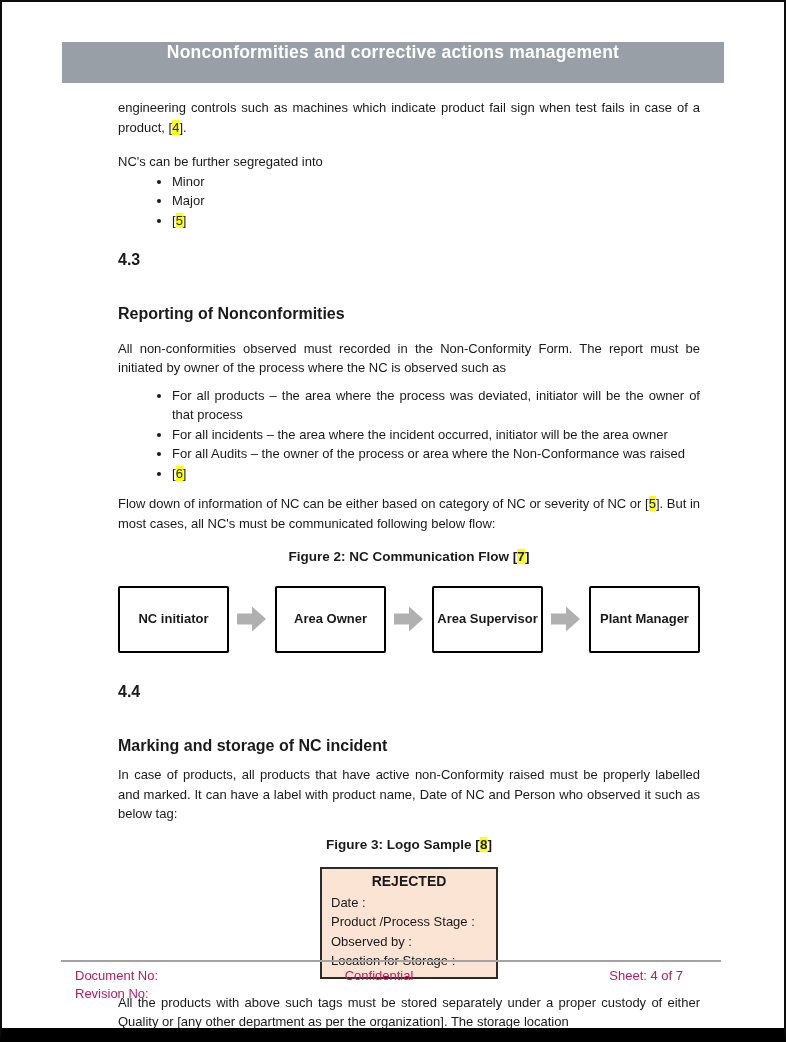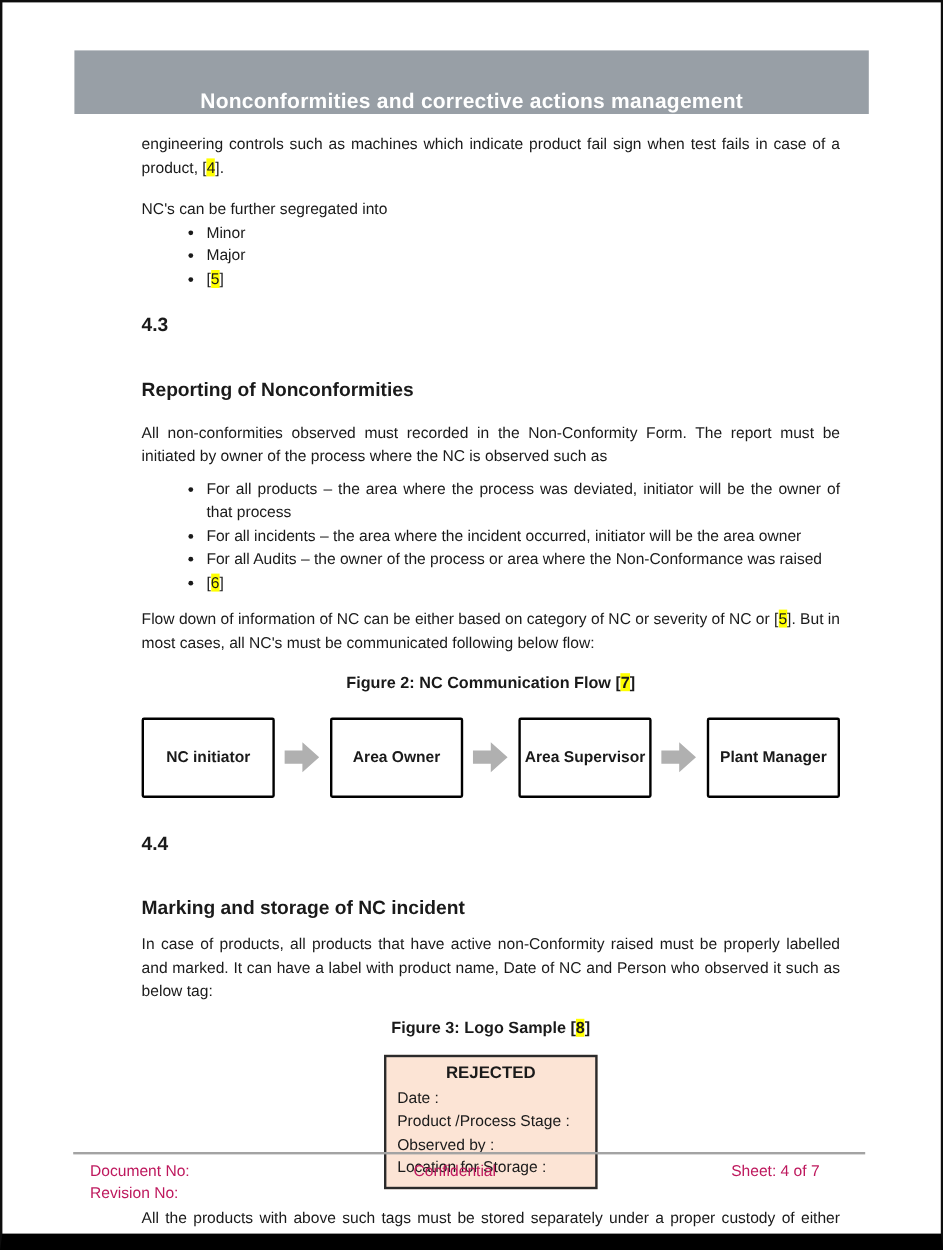--- a/index.html
+++ b/index.html
@@ -3,22 +3,22 @@
 <meta charset="utf-8">
 <style>
   * { margin:0; padding:0; box-sizing:border-box; }
   html,body { width:786px; height:1042px; }
   body { background:#fff; font-family:"Liberation Sans", sans-serif; color:#1a1a1a; }
   .page {
     position:relative; width:786px; height:1042px; background:#fff;
     border:2px solid #0d0d0d; border-bottom:14px solid #000; overflow:hidden;
   }
   .banner {
-    margin:40px auto 0; width:662px; height:53px; background:#989fa6;
-    display:flex; align-items:flex-end; justify-content:center;
+    margin:40px auto 0; width:662px; height:41px; background:#989fa6;
+    display:flex; align-items:flex-start; justify-content:center;
   }
   .banner-title { color:#ffffff; font-weight:bold; font-size:17.5px; letter-spacing:.2px; }
   .content { margin:0 0 0 116px; width:582px; font-size:13px; line-height:19.5px; }
   p.body { margin-top:15px; text-align:justify; }
   .hl { background:#ffff00; }
   ul.bullets { margin:0; padding-left:54px; }
   ul.bullets li { text-align:justify; }
   ul.bullets.spaced { margin-top:8px; }
   .heading { display:flex; font-size:16px; font-weight:bold; margin-top:20px;flex-direction:column; }
   .heading .num { width:54px; flex:0 0 54px; }

